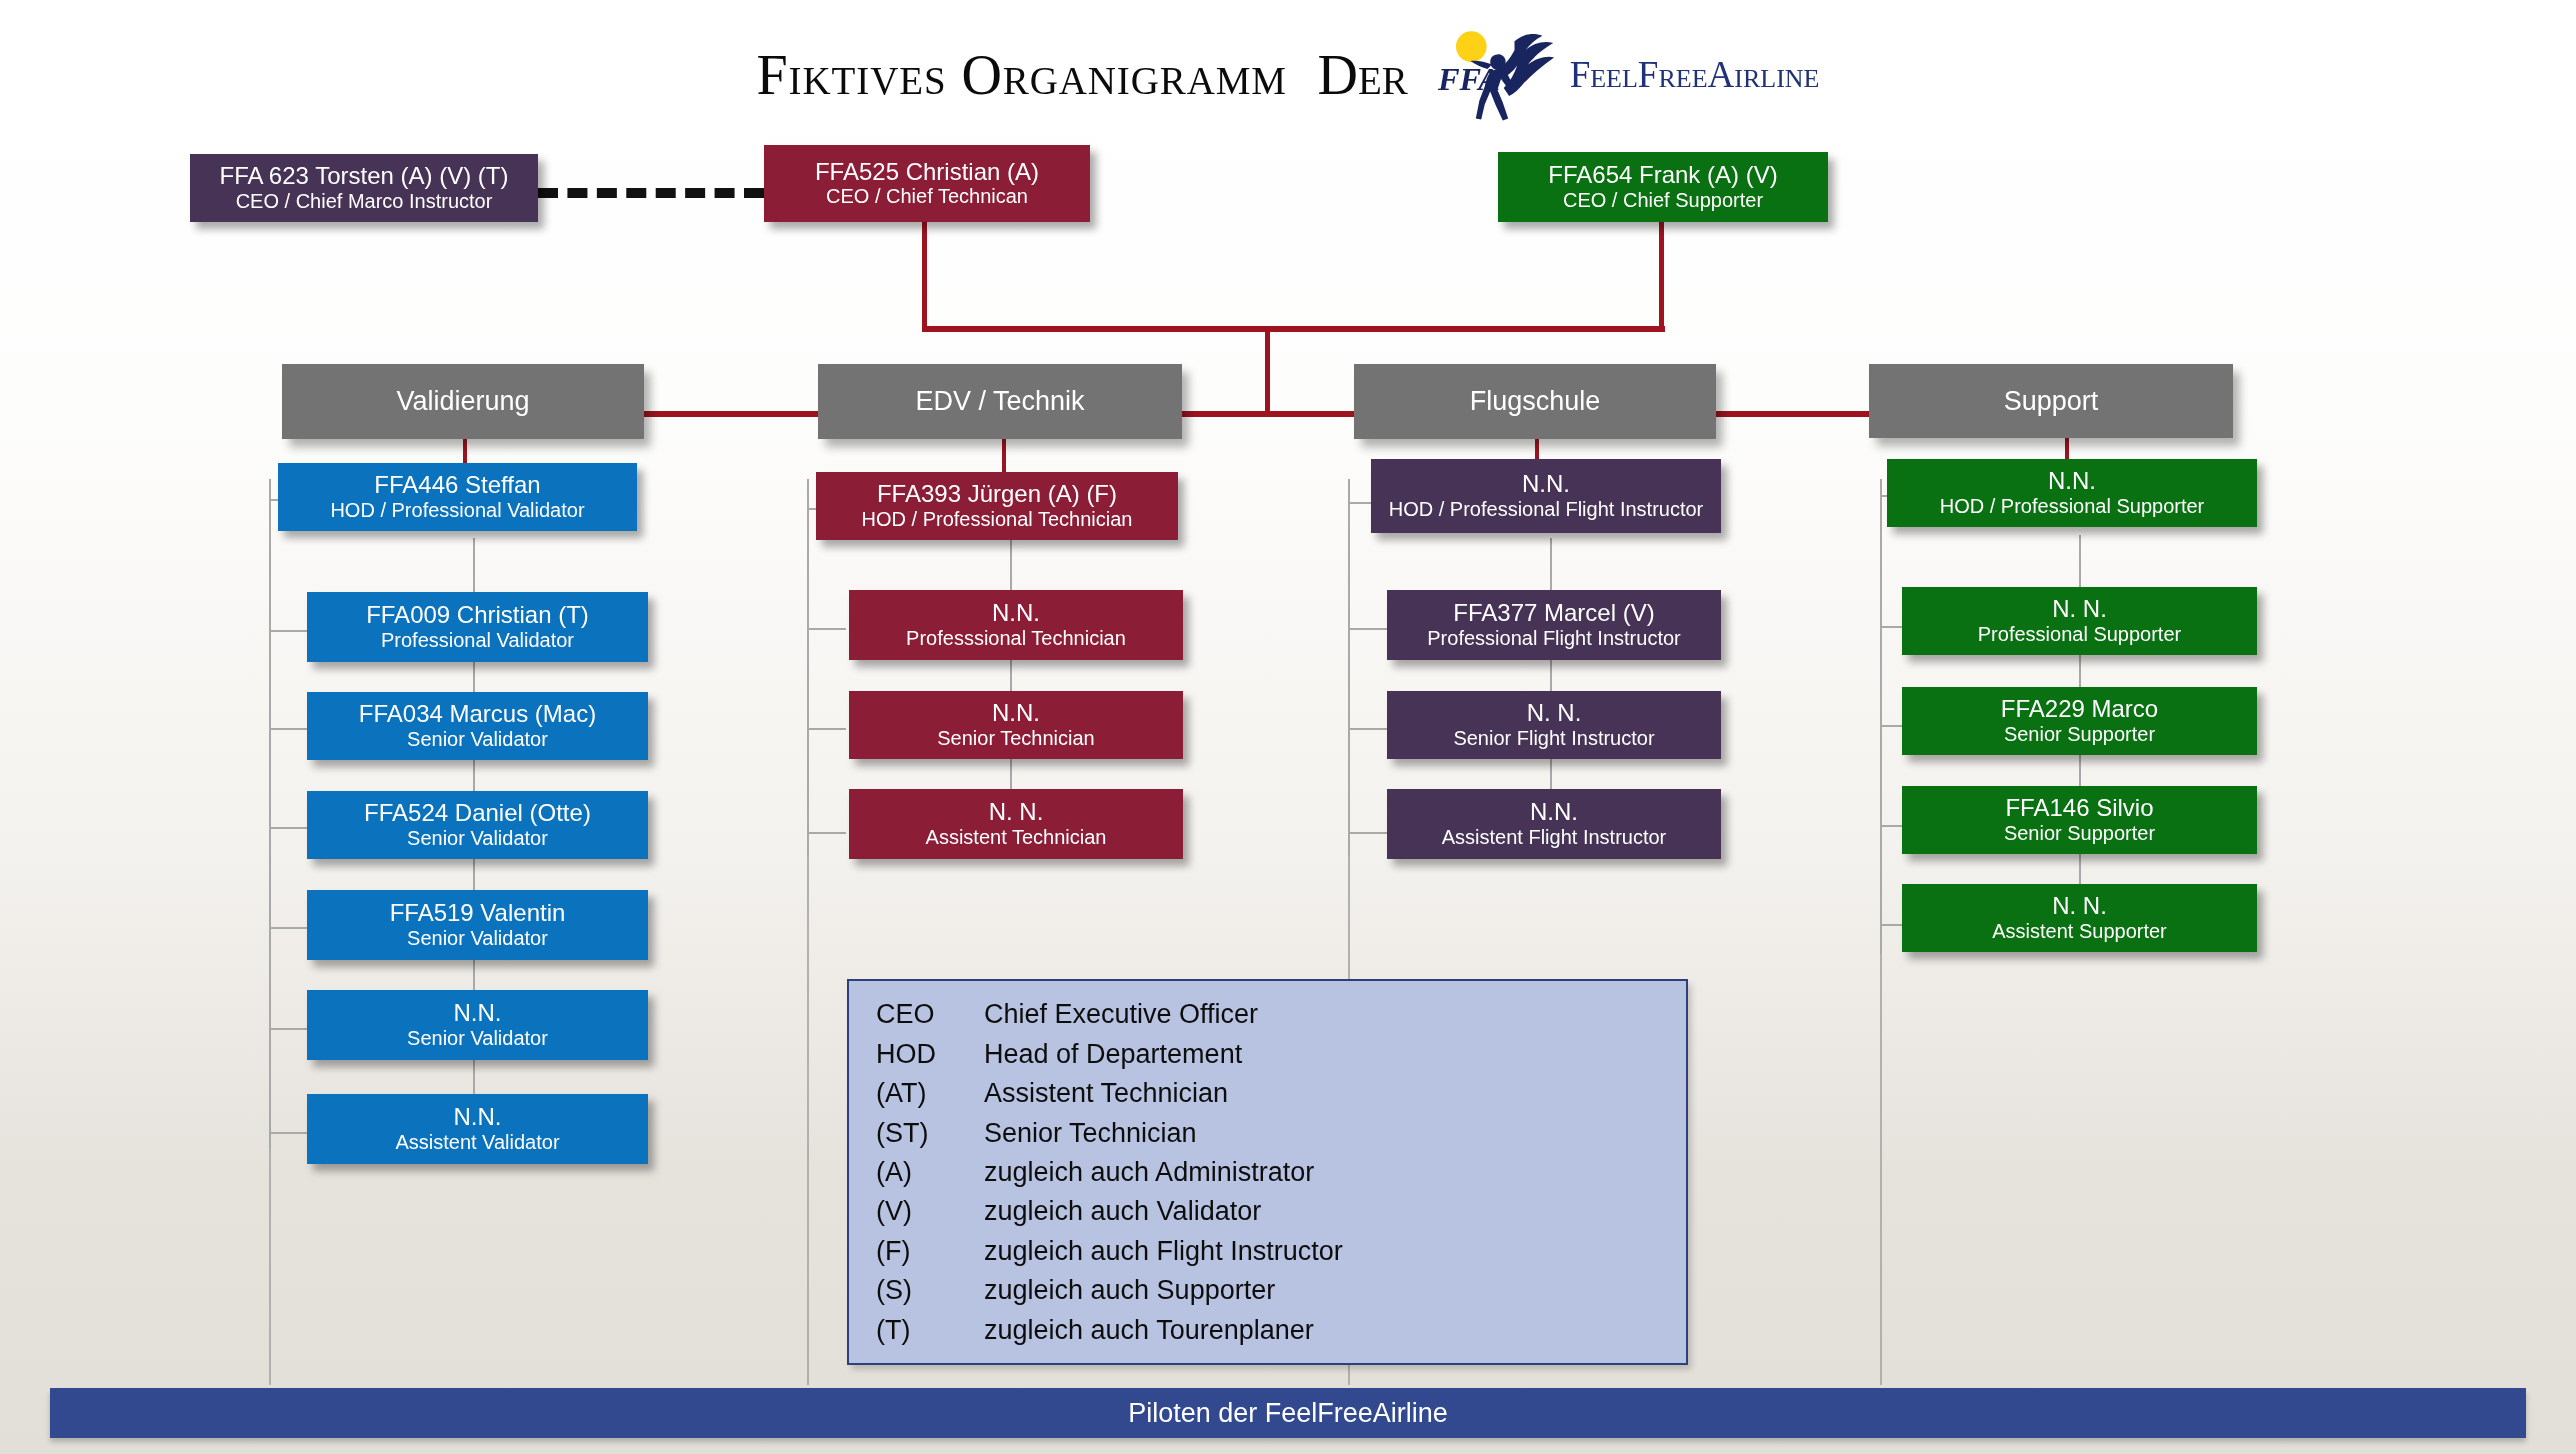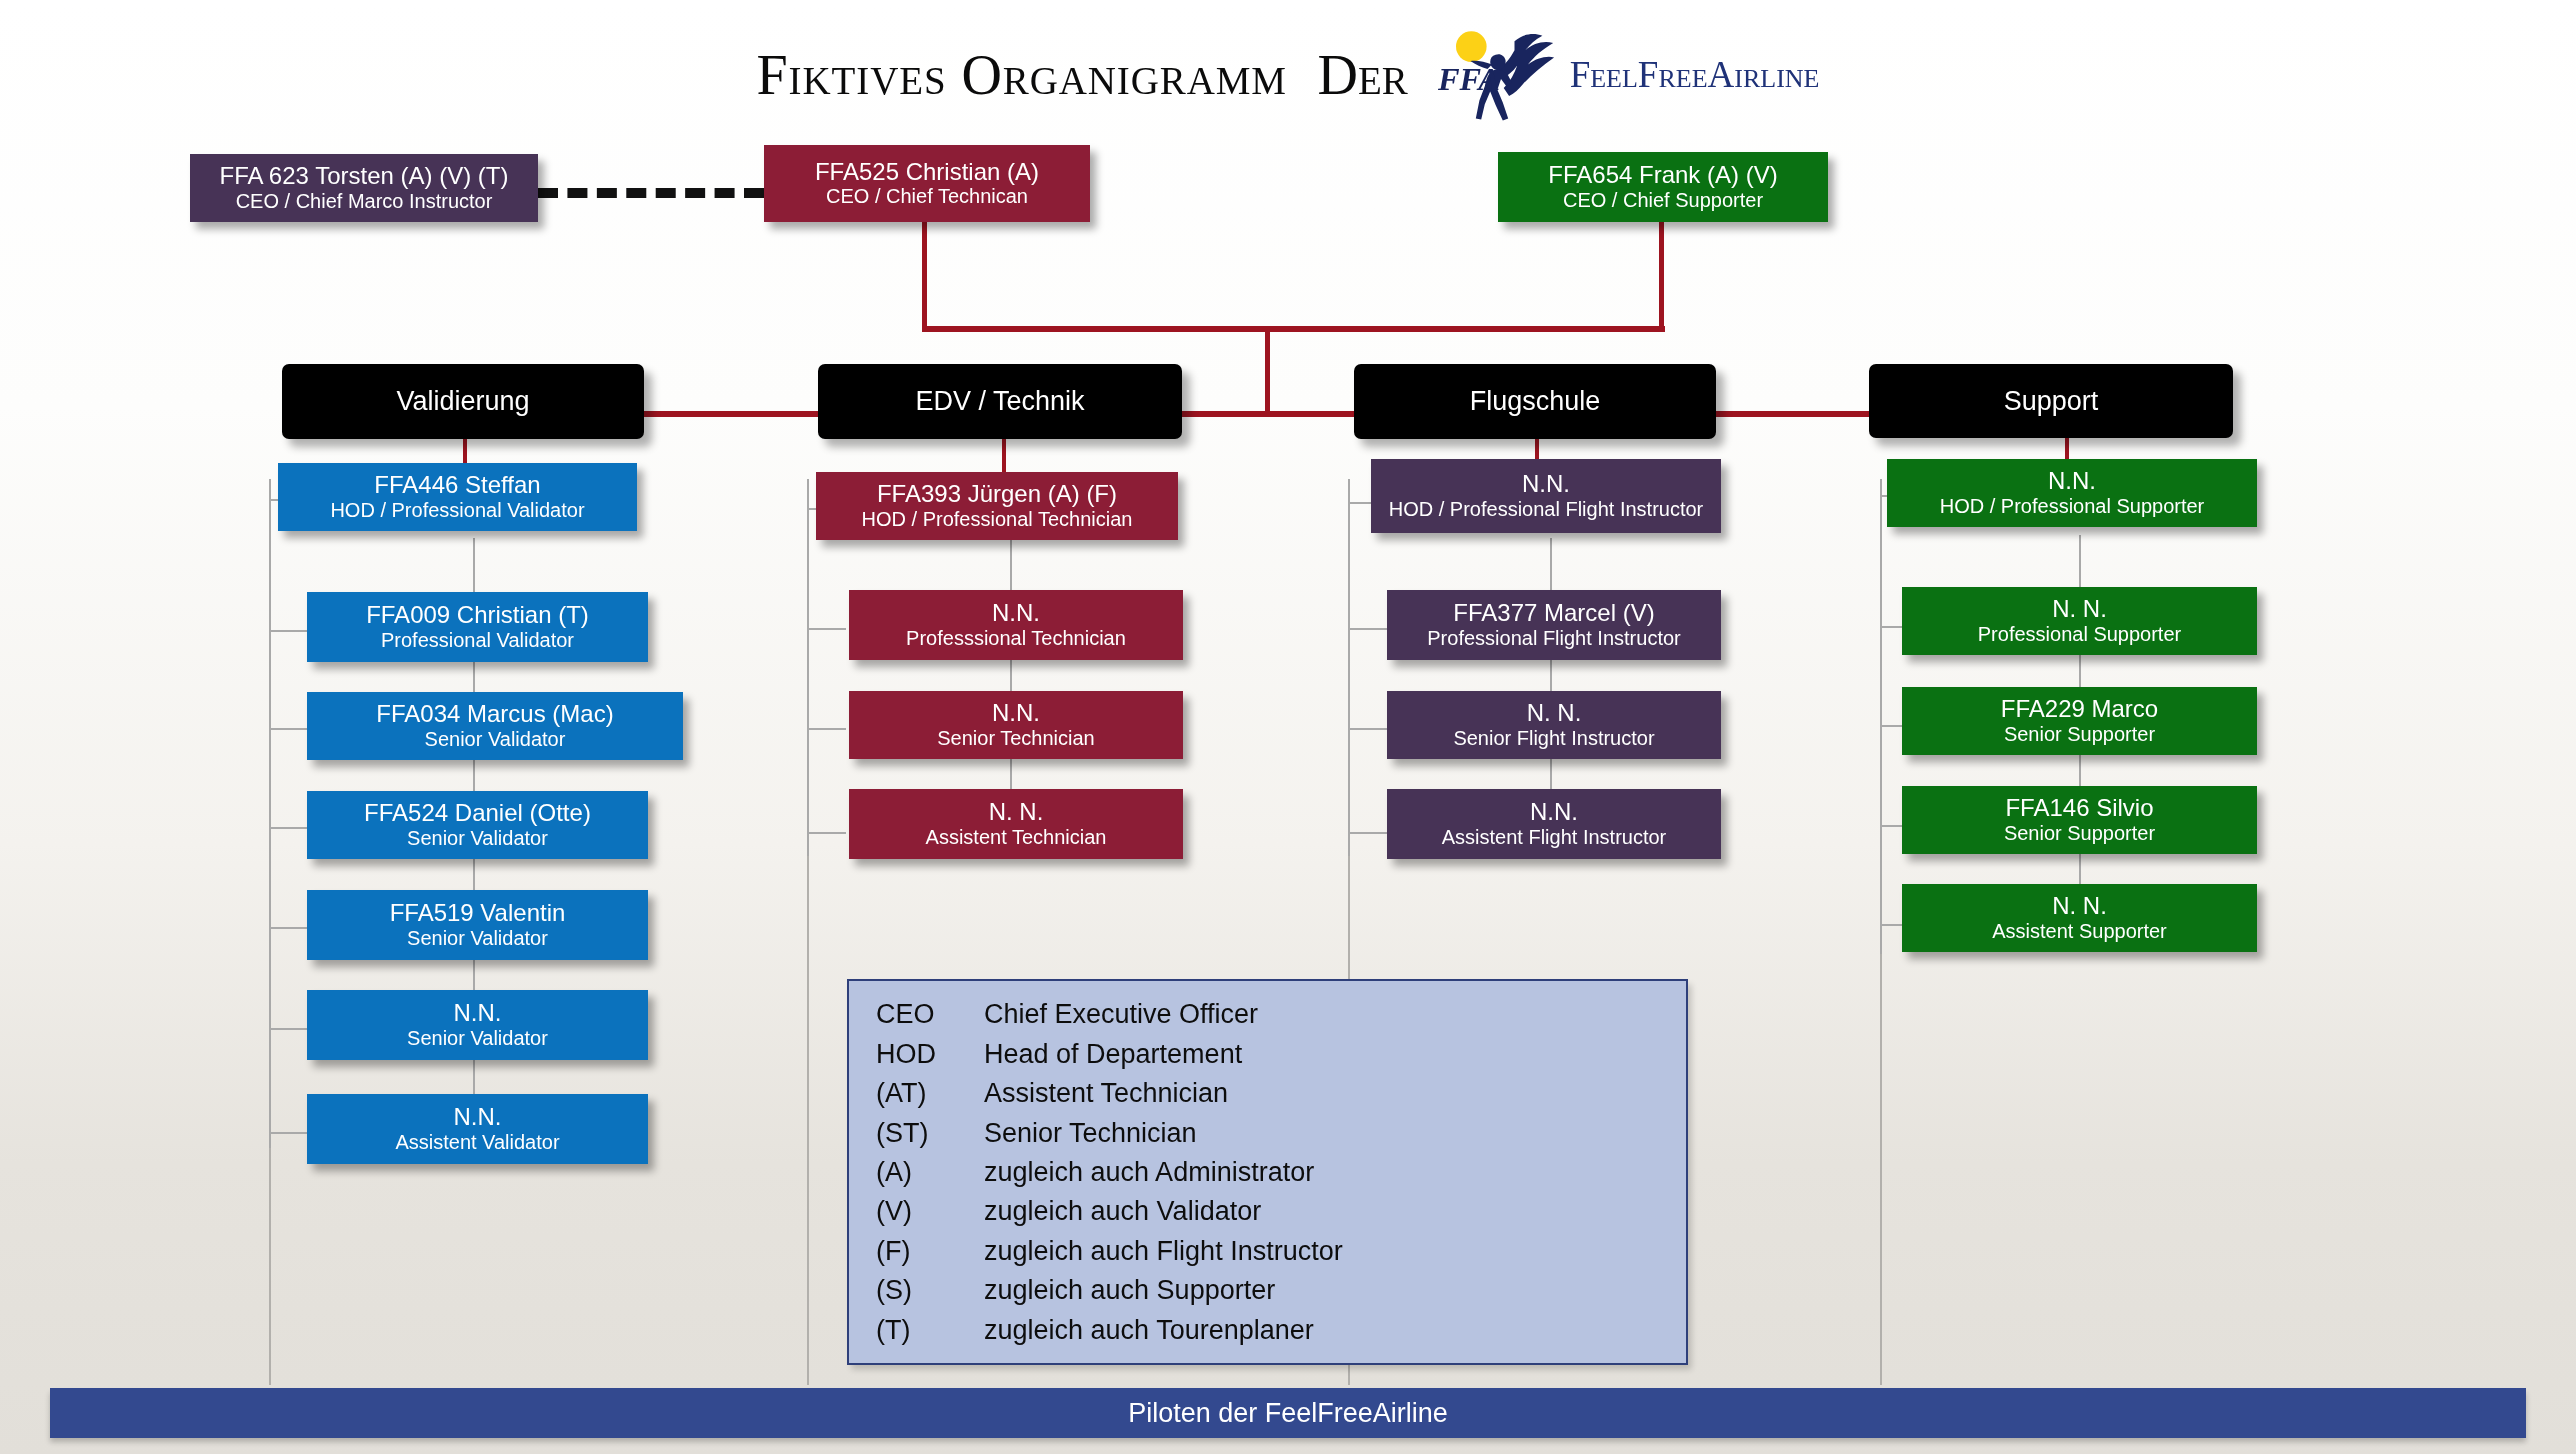--- a/index.html
+++ b/index.html
@@ -40,21 +40,21 @@
     color:#ffffff;text-align:left;
     box-shadow:6.3px 7.2px 8px rgba(0,0,0,.33);
     padding:2.7px 5.4px;
   }
   .node .l1{font-size:24px;line-height:1.12;white-space:nowrap;}
   .node .l2{font-size:20px;line-height:1.15;}
   .c-blue{background:#0b72bd;}
   .c-red{background:#8c1d36;}
   .c-purple{background:#473356;}
   .c-green{background:#0a7112;}
-  .c-gray{background:#000000;border-radius:7px;}
+  .c-gray{background:#737373;}
 
   .dept{
     position:absolute;box-sizing:border-box;
     display:flex;align-items:center;justify-content:center;
     color:#ffffff;font-size:27px;
     box-shadow:7.2px 8px 9px rgba(0,0,0,.30);
   }
 
   
   .vline{position:absolute;background:#9d1420;}
@@ -176,21 +176,21 @@
   <div class="gray-v" style="left:473px;top:538px;height:592px;"></div>
 
   <div class="node c-blue" style="left:278px;top:463px;width:359px;height:68px;">
     <div class="l1">FFA446 Steffan</div>
     <div class="l2">HOD / Professional Validator</div>
   </div>
   <div class="node c-blue" style="left:307px;top:592px;width:341px;height:70px;">
     <div class="l1">FFA009 Christian (T)</div>
     <div class="l2">Professional Validator</div>
   </div>
-  <div class="node c-blue" style="left:307px;top:692px;width:376px;height:68px;">
+  <div class="node c-blue" style="left:307px;top:692px;width:341px;height:68px;">
     <div class="l1">FFA034 Marcus (Mac)</div>
     <div class="l2">Senior Validator</div>
   </div>
   <div class="node c-blue" style="left:307px;top:791px;width:341px;height:68px;">
     <div class="l1">FFA524 Daniel (Otte)</div>
     <div class="l2">Senior Validator</div>
   </div>
   <div class="node c-blue" style="left:307px;top:890px;width:341px;height:70px;">
     <div class="l1">FFA519 Valentin</div>
     <div class="l2">Senior Validator</div>

